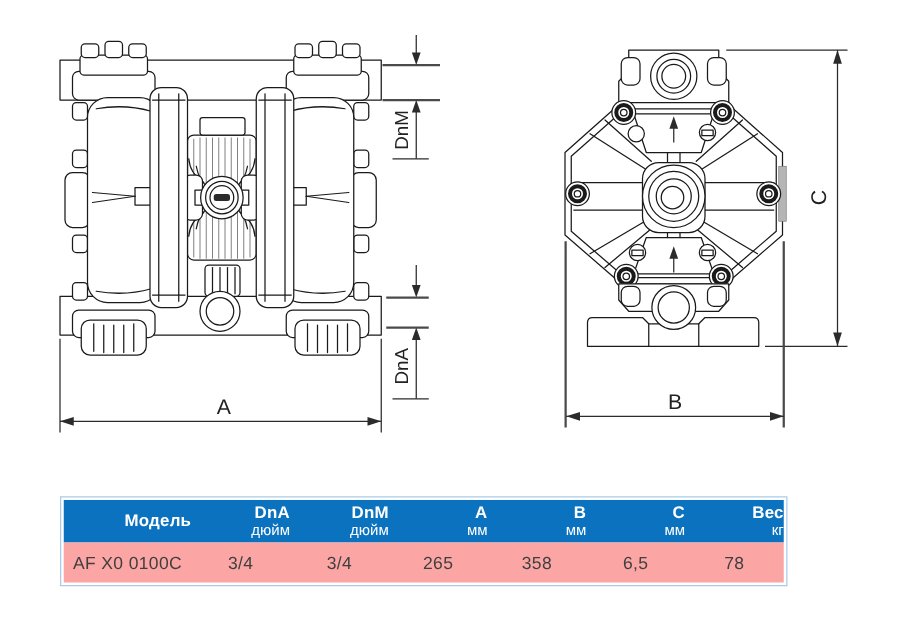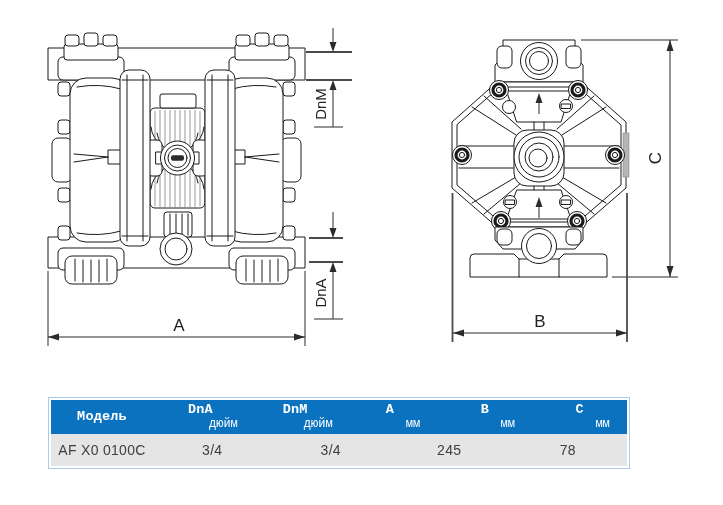--- a/index.html
+++ b/index.html
@@ -16,26 +16,26 @@
   .dim{fill:none;stroke:#2b2b2b;stroke-width:1;}
   .dimf{fill:#2b2b2b;stroke:none;}
   .gray{fill:none;stroke:#4a4a4a;stroke-width:1.8;}
   .ring{fill:none;stroke:var(--line);stroke-width:3.2;}
   .dtxt{fill:#222;font-family:"Liberation Sans",sans-serif;}
   .t17{font-size:17px;} .t15{font-size:15px;}
 
   .spec-table{position:absolute;left:48px;top:397px;width:582px;background:#fff;
               border:1px solid var(--table-border);padding:2px;box-sizing:border-box;}
   .thead{display:flex;background:var(--header-bg);height:34px;}
-  .th{flex:1;display:flex;flex-direction:column;align-items:center;justify-content:center;
-      color:var(--header-text);line-height:1.08;font-family:Liberation Mono, monospace;}
+  .th{flex:1;display:flex;flex-direction:column;align-items:flex-end;justify-content:center;
+      color:var(--header-text);line-height:1.08;}
   .th .lbl{font-size:13.5px;font-weight:bold;letter-spacing:.2px;}
   .th .unit{font-size:12px;font-weight:normal;margin-left:46px;}
   .th.model,.td.model{flex:0 0 102px;}
-  .trow{display:flex;height:32px;background:#e5e5e5;}
+  .trow{display:flex;height:32px;background:#fca5a5;}
   .td{flex:1;display:flex;align-items:center;justify-content:center;
       font-size:14px;color:var(--row-text);letter-spacing:.3px;}
 </style>
 </head>
 <body>
 
 <div class="page">
 
   <svg class="drawing" viewBox="0 0 723 385">
 
@@ -353,22 +353,28 @@
         <span class="unit">мм</span>
       </div>
       <div class="th">
         <span class="lbl">B</span>
         <span class="unit">мм</span>
       </div>
       <div class="th">
         <span class="lbl">C</span>
         <span class="unit">мм</span>
       </div>
+      <div class="th">
+        <span class="lbl">Вес</span>
+        <span class="unit">кг</span>
+      </div>
     </div>
     <div class="trow">
       <div class="td model">AF X0 0100C</div>
       <div class="td">3/4</div>
       <div class="td">3/4</div>
-      <div class="td">245</div>
+      <div class="td">265</div>
+      <div class="td">358</div>
+      <div class="td">6,5</div>
       <div class="td">78</div>
     </div>
   </div>
 </div>
 
 </body></html>

